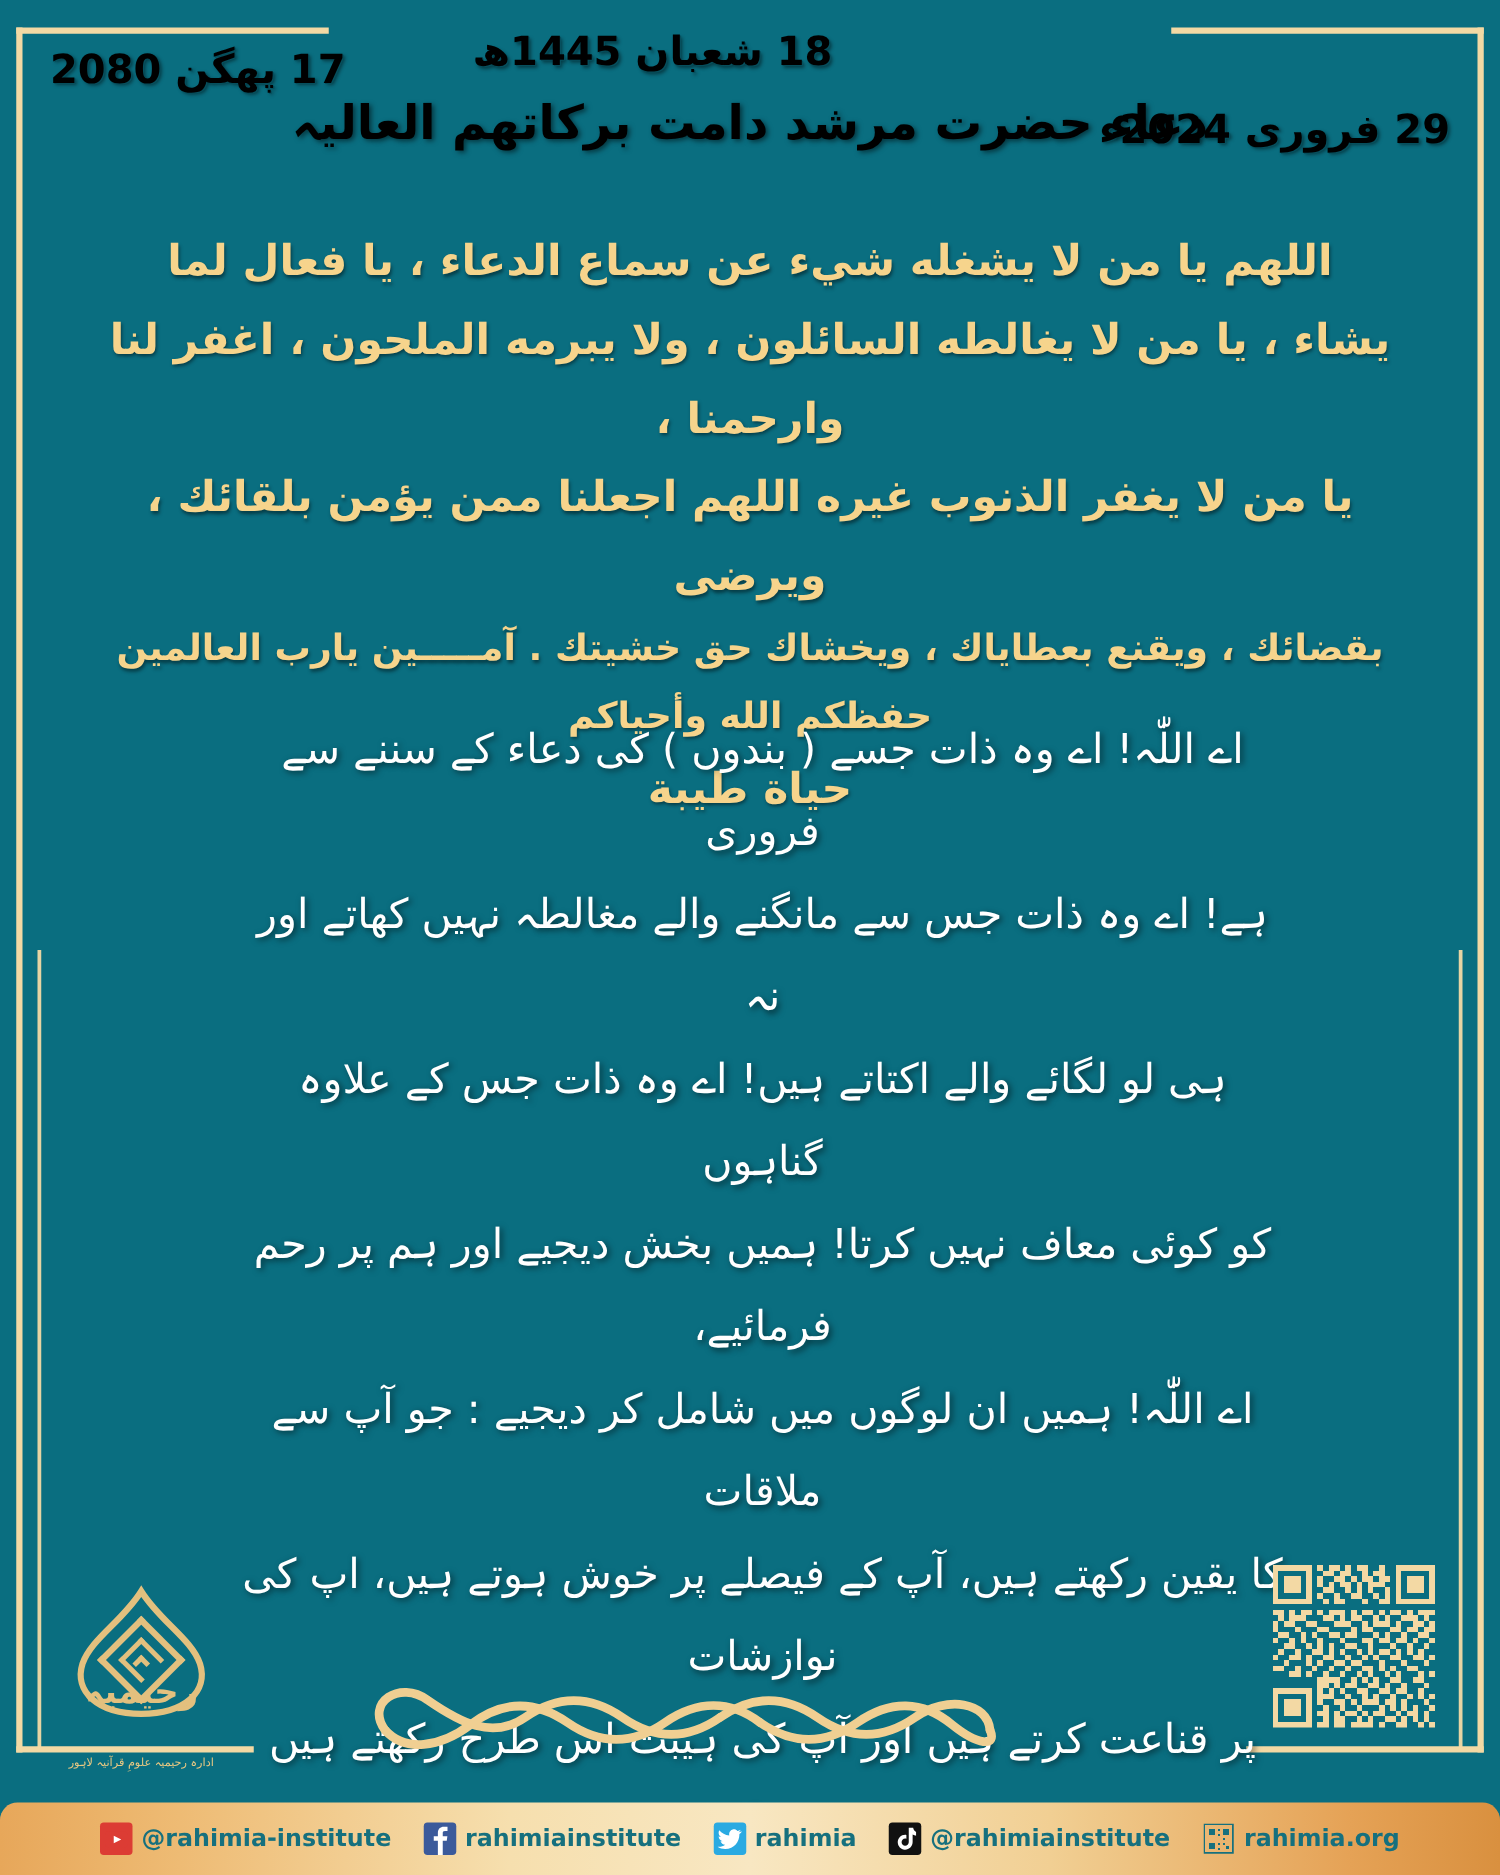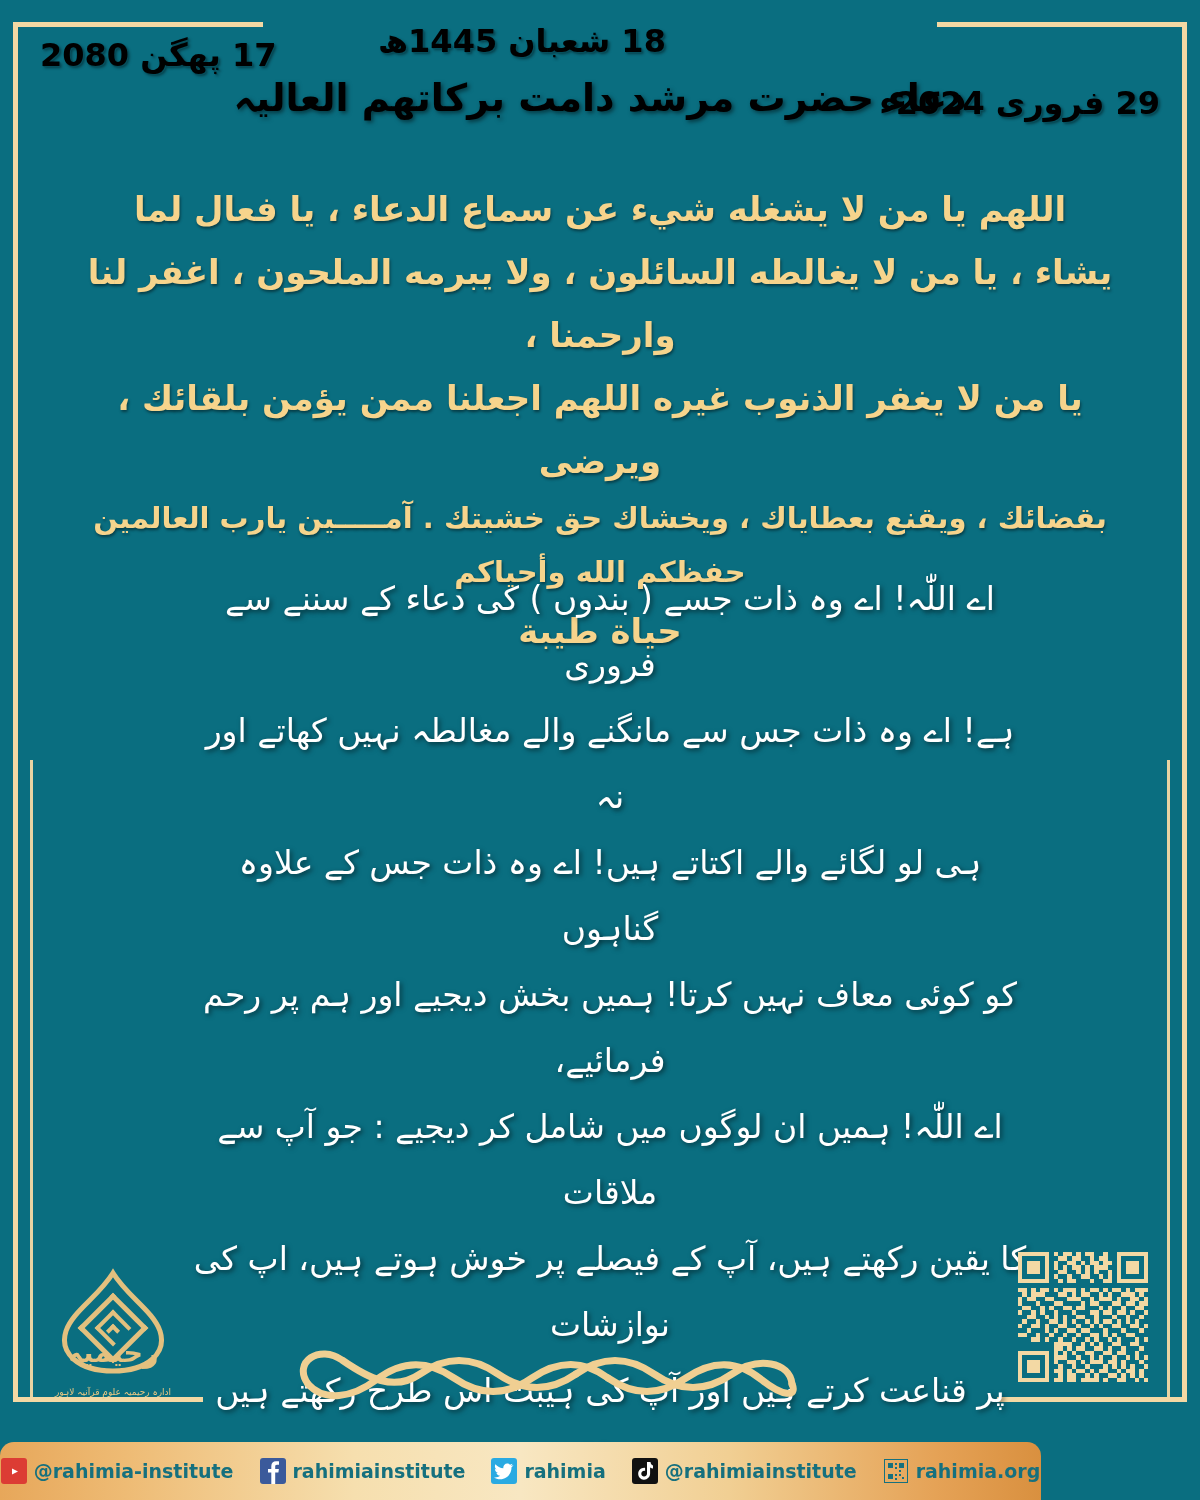--- a/index.html
+++ b/index.html
@@ -55,34 +55,34 @@
     text-align:center;color:#ffffff;
     font-size:33px;line-height:2.0;font-weight:400;
     text-shadow:2px 2px 5px rgba(0,0,0,.55);
     direction:rtl;
   }
 
   
   .logo{position:absolute;left:48px;bottom:85px;width:130px;height:148px;}
   .logo svg{display:block;}
   .logo-caption{
-    text-align:center;color:#e9c882;font-size:9px;margin-top:0;
+    text-align:center;color:#e9c882;font-size:9px;margin-top:18px;
     letter-spacing:.3px;
   }
 
   
   .ornament{position:absolute;left:290px;bottom:88px;width:520px;height:90px;}
 
   
   .qr{position:absolute;right:52px;bottom:118px;width:130px;height:130px;}
   .qr svg{display:block;}
 
   
   .social-bar{
-    position:absolute;left:0;bottom:0;width:1041px;height:58px;
+    position:absolute;left:0;bottom:0;width:1200px;height:58px;
     background:linear-gradient(90deg,#e7a75a 0%,#eebb74 12%,#f6dfae 34%,#f8e7c2 50%,#f1cf93 70%,#e5a256 90%,#d9903f 100%);
     display:flex;align-items:center;justify-content:center;gap:26px;
     border-radius:14px 14px 0 0;direction:ltr;
   }
   .social-item{display:flex;align-items:center;gap:7px;}
   .social-label{
     color:#16707e;font-size:19px;font-weight:700;
     font-family:"DejaVu Sans","Liberation Sans",sans-serif;white-space:nowrap;
   }
   .sic{width:26px;height:26px;border-radius:3px;display:flex;align-items:center;justify-content:center;flex:0 0 auto;}

